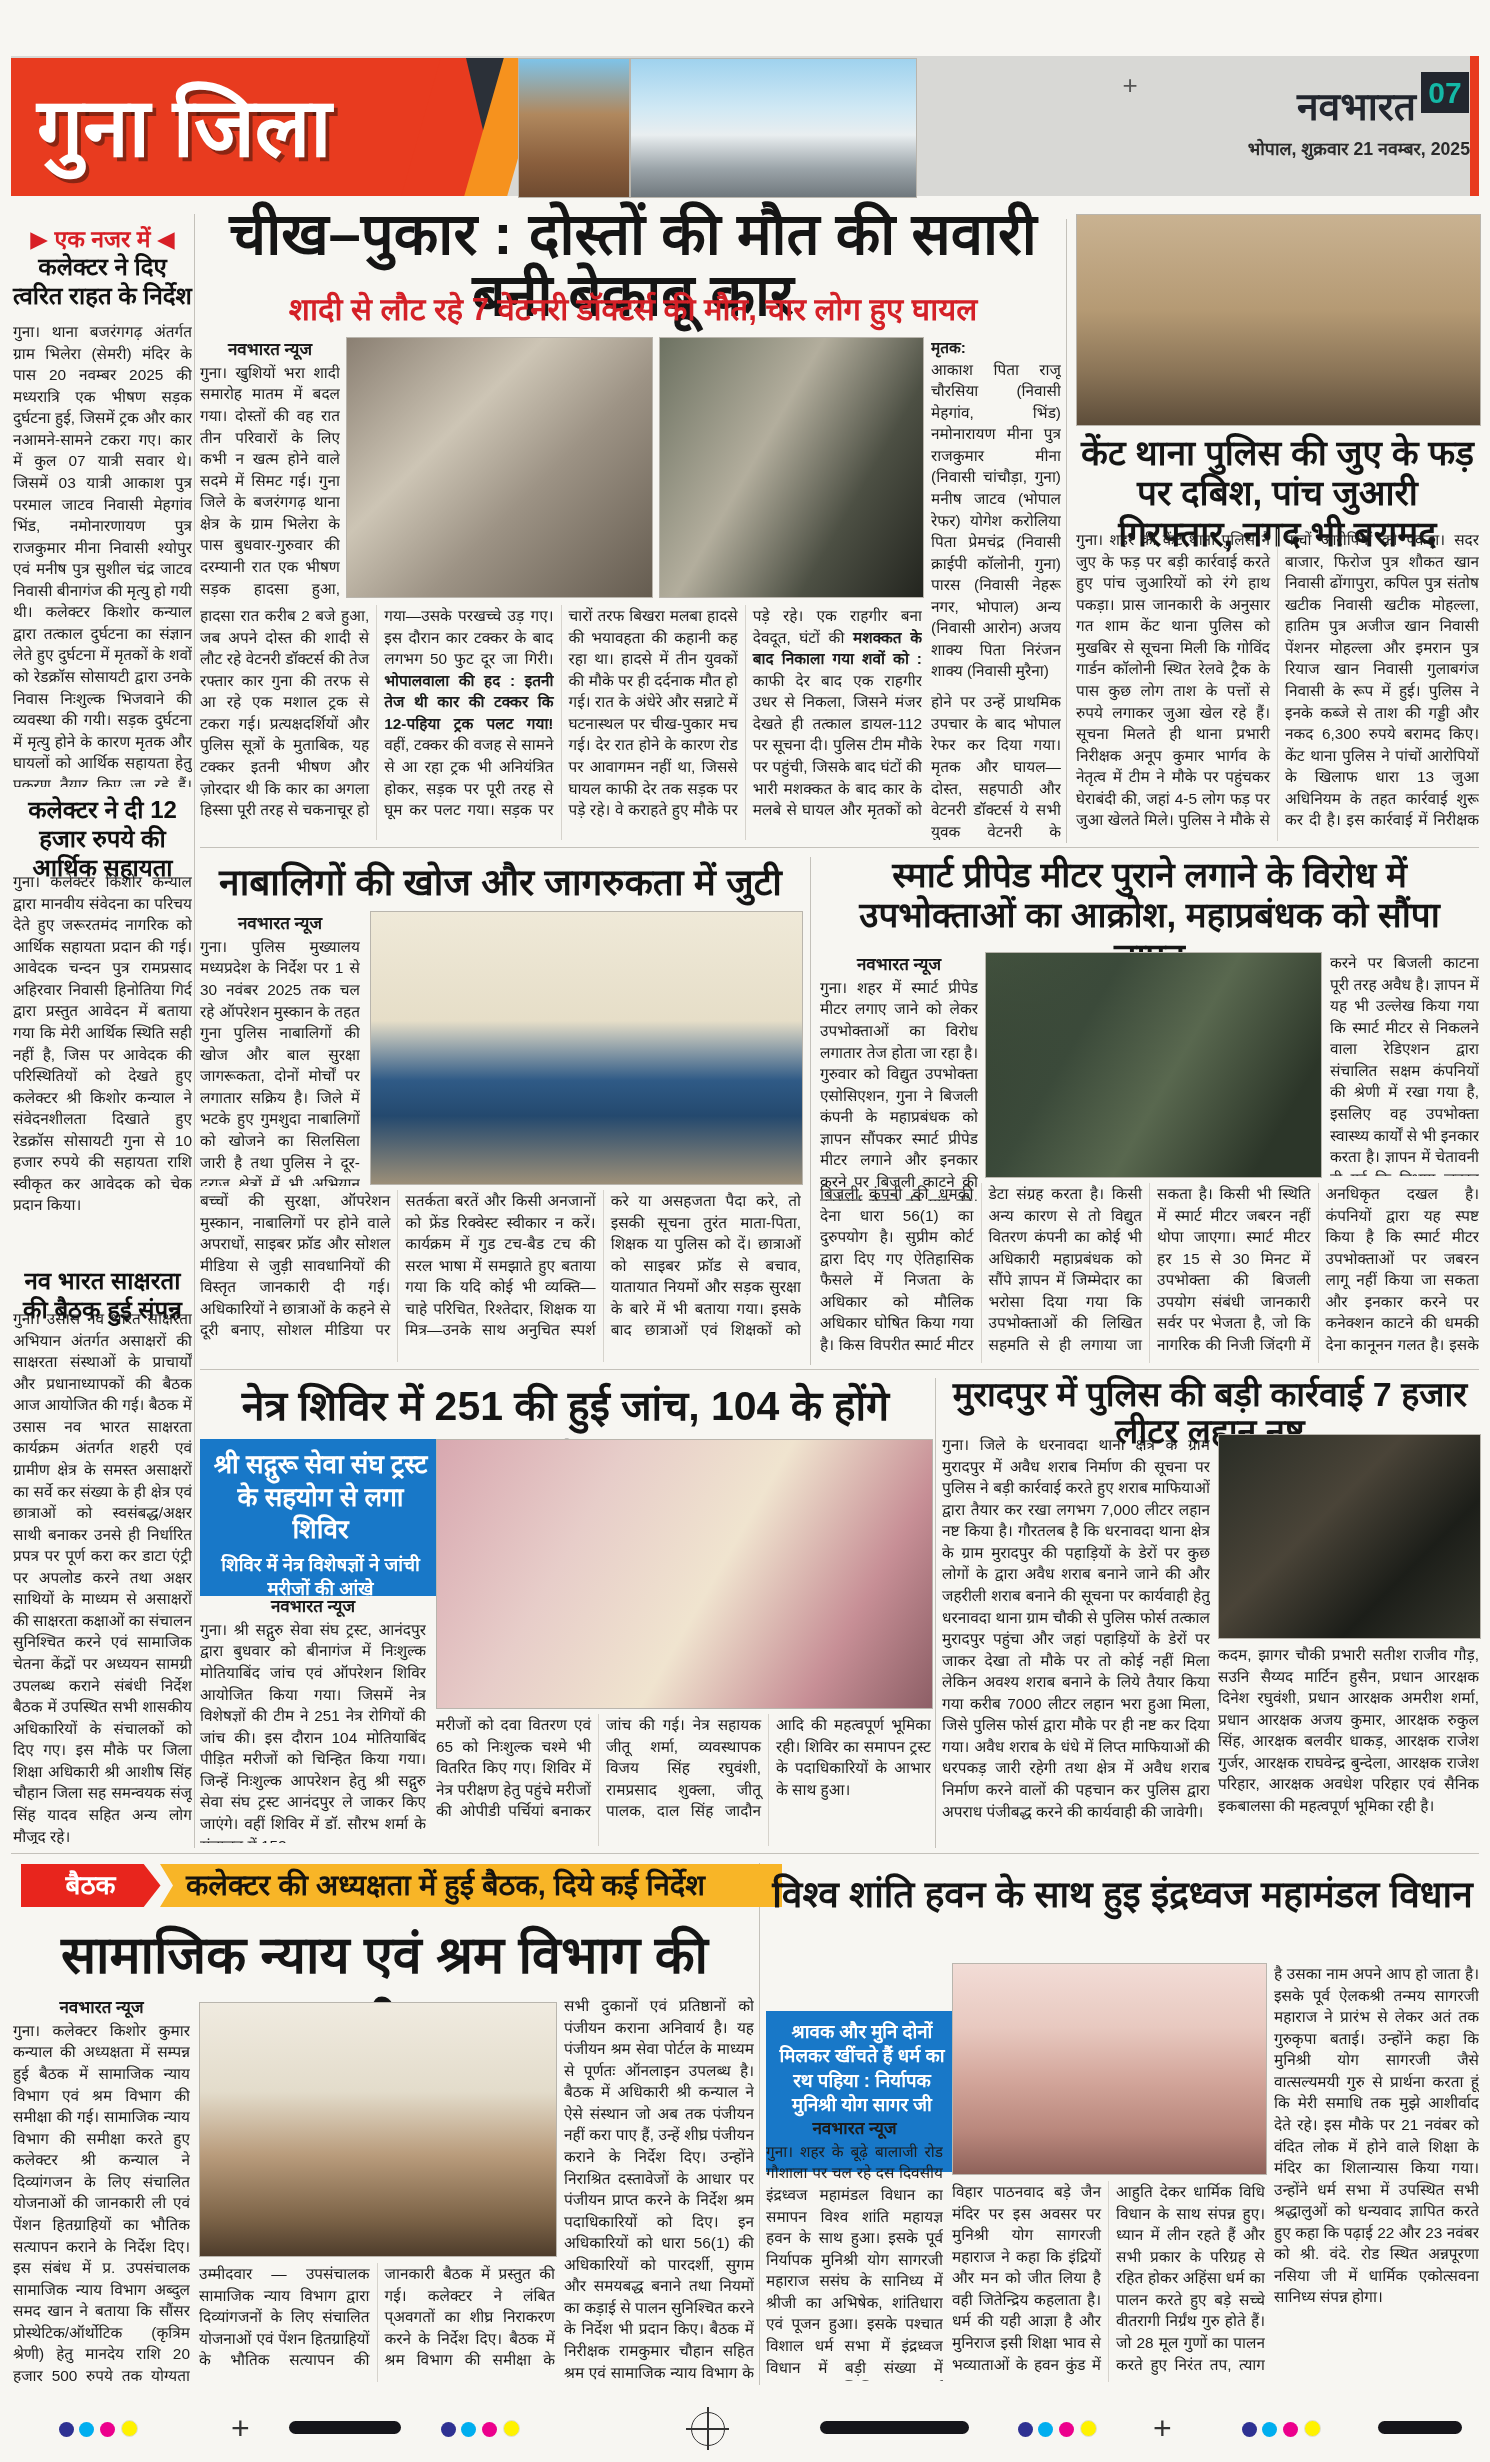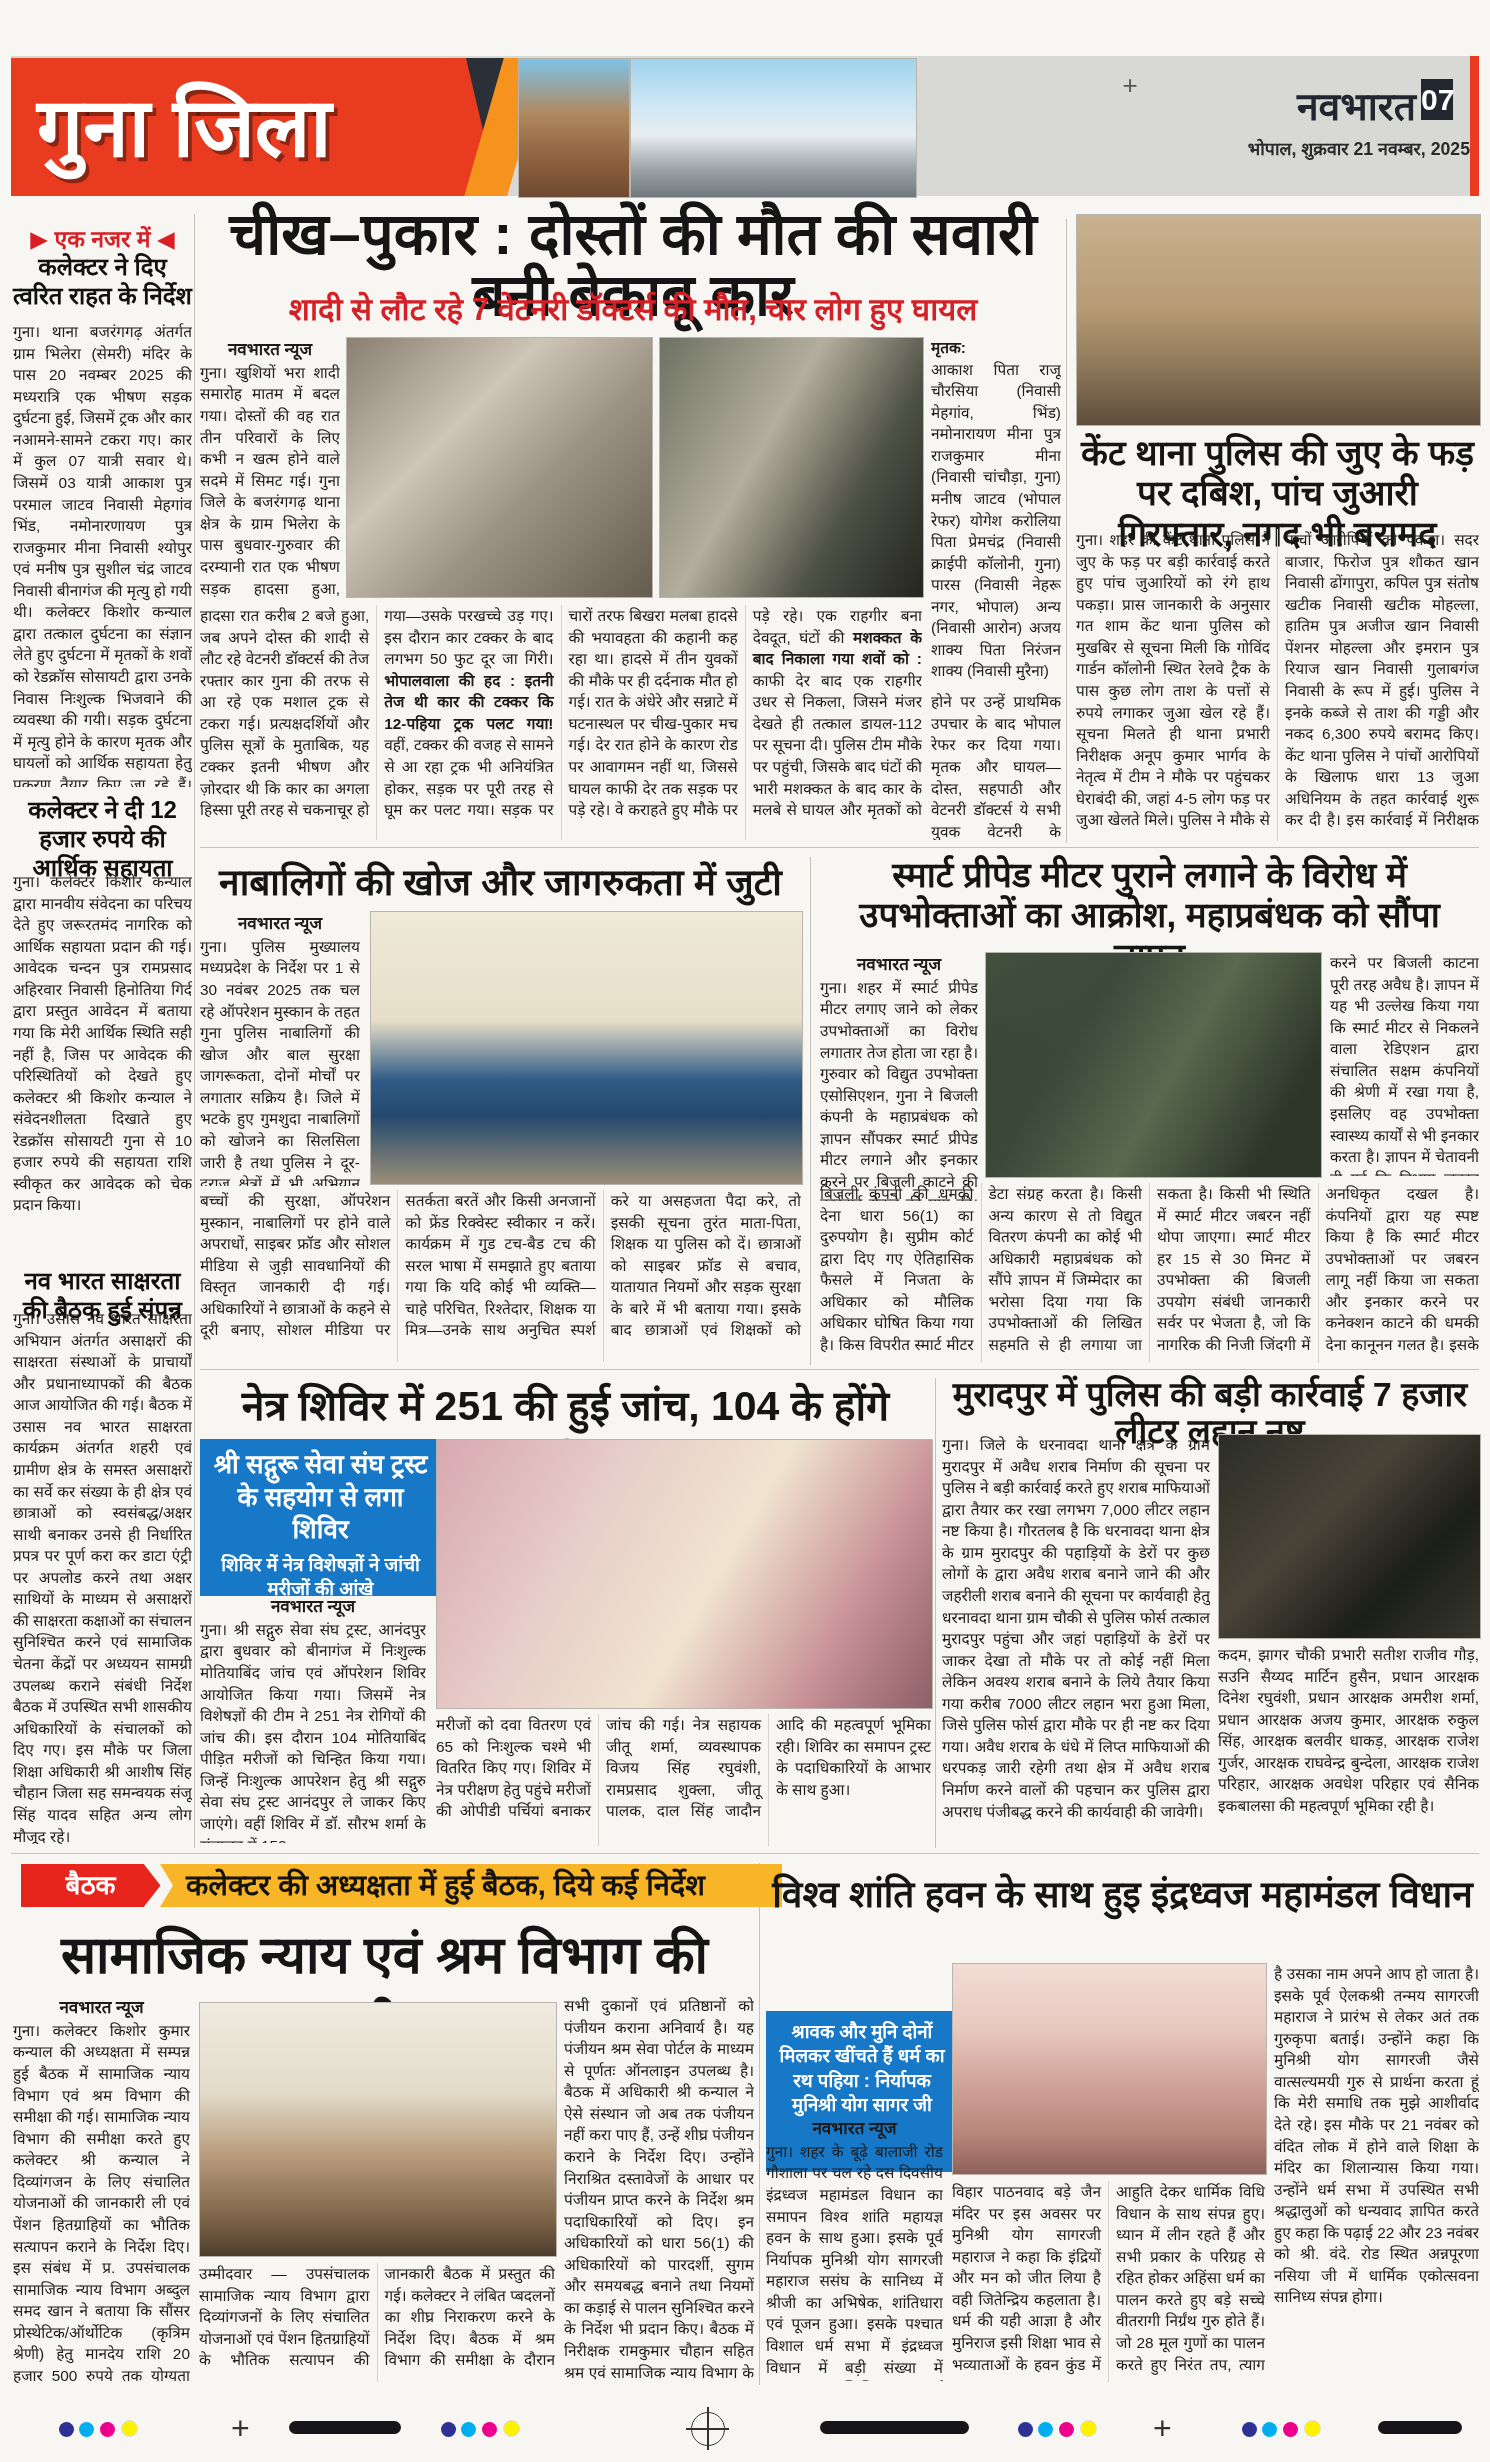--- a/index.html
+++ b/index.html
@@ -11,21 +11,21 @@
   
   .mast-band{left:11.2px;top:56px;width:1468px;height:140px;background:#d8d8d5;}
   .banner-red{left:11.2px;top:58px;width:438px;height:138px;background:#e83b1f;}
   .banner-skew{left:421px;top:58px;width:84px;height:138px;background:#e83b1f;transform:skewX(-16deg);}
   .banner-tri{left:466px;top:58px;width:65px;height:138px;background:#2b3038;clip-path:polygon(0 0,100% 0,50% 100%);}
   .banner-orange{left:484px;top:58px;width:43px;height:138px;background:#f6921e;transform:skewX(-16deg);}
   .banner-title{left:37px;top:73px;width:391px;height:112px;color:#ffffff;font-size:82px;font-weight:bold;line-height:110px;text-shadow:3.7px 3.7px 0 rgba(60,20,10,.55);white-space:nowrap;}
   .mast-img1{left:518px;top:58px;width:110px;height:138px;background:linear-gradient(180deg,#7ec3e8 0%,#b0885e 40%,#8a5f3d 75%,#6e4a30 100%);}
   .mast-img2{left:630px;top:58px;width:285px;height:138px;background:linear-gradient(180deg,#9fd2ee 0%,#cfe8f4 35%,#e9eef0 55%,#9aa3a8 80%,#70787d 100%);}
   .np-name{left:1248px;top:86px;width:168px;height:41px;font-size:39px;font-weight:bold;color:#22262e;text-align:right;line-height:41px;}
-  .np-pg{left:1421px;top:79px;width:32px;height:41px;background:#22262e;color:#ffffff;font-size:30px;font-weight:bold;text-align:center;line-height:41px;}
+  .np-pg{left:1421px;top:72px;width:48px;height:41px;background:#22262e;color:#14b8a6;font-size:30px;font-weight:bold;text-align:center;line-height:41px;}
   .np-date{left:1155px;top:136px;width:315px;height:24px;font-size:17.7px;font-weight:bold;color:#2a2a2a;text-align:right;}
   .mast-cross{left:1118px;top:73px;width:24px;height:24px;color:#555;font-size:26px;line-height:24px;text-align:center;}
   .edge-red{left:1470px;top:56px;width:9.3px;height:140px;background:#e83b1f;}
   
   .kicker{color:#d81f26;font-weight:bold;font-size:23px;text-align:center;}
   .side-title{font-size:24px;font-weight:bold;text-align:center;line-height:1.2;color:#111;}
   .side-body,.body{font-size:15.4px;line-height:1.4;text-align:justify;overflow:hidden;}
   .byline{font-weight:bold;text-align:center;font-size:17px;margin-bottom:1.9px;}
   .hl{font-weight:bold;color:#151515;}
   .sub-red{color:#d42027;font-weight:bold;text-align:center;}
@@ -145,21 +145,21 @@
 
 <div class="abs tag-red" style="left:20.5px;top:1864px;width:140px;height:43px;font-size:26px;line-height:43px;clip-path:polygon(0 0,88% 0,100% 50%,88% 100%,0 100%);">बैठक</div>
 <div class="abs bar-yellow" style="left:160px;top:1864px;width:596px;height:43px;font-size:29px;line-height:43px;padding-left:26px;clip-path:polygon(0 0,100% 0,100% 100%,0 100%,13px 50%);">कलेक्टर की अध्यक्षता में हुई बैठक, दिये कई निर्देश</div>
 <div class="abs hl" style="left:13px;top:1917px;width:743px;font-size:52px;text-align:center;">सामाजिक न्याय एवं श्रम विभाग की समीक्षा</div>
 <div class="abs" style="left:13px;top:1995px;width:177px;">
   <div class="byline">नवभारत न्यूज</div>
   <div class="body" style="height:363px;">गुना। कलेक्टर किशोर कुमार कन्याल की अध्यक्षता में सम्पन्न हुई बैठक में सामाजिक न्याय विभाग एवं श्रम विभाग की समीक्षा की गई। सामाजिक न्याय विभाग की समीक्षा करते हुए कलेक्टर श्री कन्याल ने दिव्यांगजन के लिए संचालित योजनाओं की जानकारी ली एवं पेंशन हितग्राहियों का भौतिक सत्यापन कराने के निर्देश दिए। इस संबंध में प्र. उपसंचालक सामाजिक न्याय विभाग अब्दुल समद खान ने बताया कि सौंसर प्रोस्थेटिक/ऑर्थोटिक (कृत्रिम श्रेणी) हेतु मानदेय राशि 20 हजार 500 रुपये तक योग्यता आधारित द्वारा मान्यता प्राप्त किसी भी संस्थान से प्रोस्थेटिक्स और ऑर्थोटिक्स (जीपीओ) में डिप्लोमा जिन्होंने पूर्ण करने के निर्देश दिये हैं।</div>
 </div>
 <div class="abs photo" style="left:199px;top:2002px;width:356px;height:253px;background:linear-gradient(180deg,#f0ebe0 0%,#e3dccb 35%,#b99c7c 60%,#7d6448 85%,#4e3d2c 100%);"></div>
 <div class="abs cols2 body" style="left:199px;top:2263px;width:356px;height:119px;">
-  <span>उम्मीदवार — उपसंचालक सामाजिक न्याय विभाग द्वारा दिव्यांगजनों के लिए संचालित योजनाओं एवं पेंशन हितग्राहियों के भौतिक सत्यापन की जानकारी बैठक में प्रस्तुत की गई। कलेक्टर ने लंबित प्बदलनों का शीघ्र निराकरण करने के निर्देश दिए। </span>
+  <span>उम्मीदवार — उपसंचालक सामाजिक न्याय विभाग द्वारा दिव्यांगजनों के लिए संचालित योजनाओं एवं पेंशन हितग्राहियों के भौतिक सत्यापन की जानकारी बैठक में प्रस्तुत की गई। कलेक्टर ने लंबित प्अवगतों का शीघ्र निराकरण करने के निर्देश दिए। </span>
   <span>बैठक में श्रम विभाग की समीक्षा के दौरान कलेक्टर श्री कन्याल ने बताया कि दुकान एवं स्थापना अधिनियम 1958 प्रदेश में प्रभावी है, जिसके अंतर्गत नगर पालिका एवं नगर परिषद क्षेत्र में समस्त दुकानों एवं प्रतिष्ठानों को पंजीयन कराना आवश्यक है। </span>
 </div>
 <div class="abs body" style="left:564px;top:1995px;width:190px;height:387px;">सभी दुकानों एवं प्रतिष्ठानों को पंजीयन कराना अनिवार्य है। यह पंजीयन श्रम सेवा पोर्टल के माध्यम से पूर्णतः ऑनलाइन उपलब्ध है। बैठक में अधिकारी श्री कन्याल ने ऐसे संस्थान जो अब तक पंजीयन नहीं करा पाए हैं, उन्हें शीघ्र पंजीयन कराने के निर्देश दिए। उन्होंने निराश्रित दस्तावेजों के आधार पर पंजीयन प्राप्त करने के निर्देश श्रम पदाधिकारियों को दिए। इन अधिकारियों को धारा 56(1) की अधिकारियों को पारदर्शी, सुगम और समयबद्ध बनाने तथा नियमों का कड़ाई से पालन सुनिश्चित करने के निर्देश भी प्रदान किए। बैठक में निरीक्षक रामकुमार चौहान सहित श्रम एवं सामाजिक न्याय विभाग के कर्मचारी उपस्थित थे।</div>
 
 <div class="abs hl" style="left:766px;top:1874px;width:713px;font-size:37px;text-align:center;line-height:1.12;">विश्व शांति हवन के साथ हुइ इंद्रध्वज महामंडल विधान</div>
 <div class="abs bluebox" style="left:766px;top:1963px;width:177px;height:142px;padding:9.3px 7.5px;font-size:18.6px;line-height:1.3;margin-top:48px;">श्रावक और मुनि दोनों मिलकर खींचते हैं धर्म का रथ पहिया : निर्यापक मुनिश्री योग सागर जी</div>
 <div class="abs" style="left:766px;top:2116px;width:177px;">
   <div class="byline">नवभारत न्यूज</div>
   <div class="body" style="height:240px;">गुना। शहर के बूढ़े बालाजी रोड गौशाला पर चल रहे दस दिवसीय इंद्रध्वज महामंडल विधान का समापन विश्व शांति महायज्ञ हवन के साथ हुआ। इसके पूर्व निर्यापक मुनिश्री योग सागरजी महाराज ससंघ के सानिध्य में श्रीजी का अभिषेक, शांतिधारा एवं पूजन हुआ। इसके पश्चात विशाल धर्म सभा में इंद्रध्वज विधान में बड़ी संख्या में श्रद्धालुगण सम्मिलित हुए। धर्म सभा को संबोधित करते हुए मुनिश्री ने कहा कि श्रावक और मुनि दोनों मिलकर धर्म का रथ पहिया खींचते हैं। जिसके बाद श्रीजी की पैदल शोभायात्रा निकाली गई।</div>
 </div>

